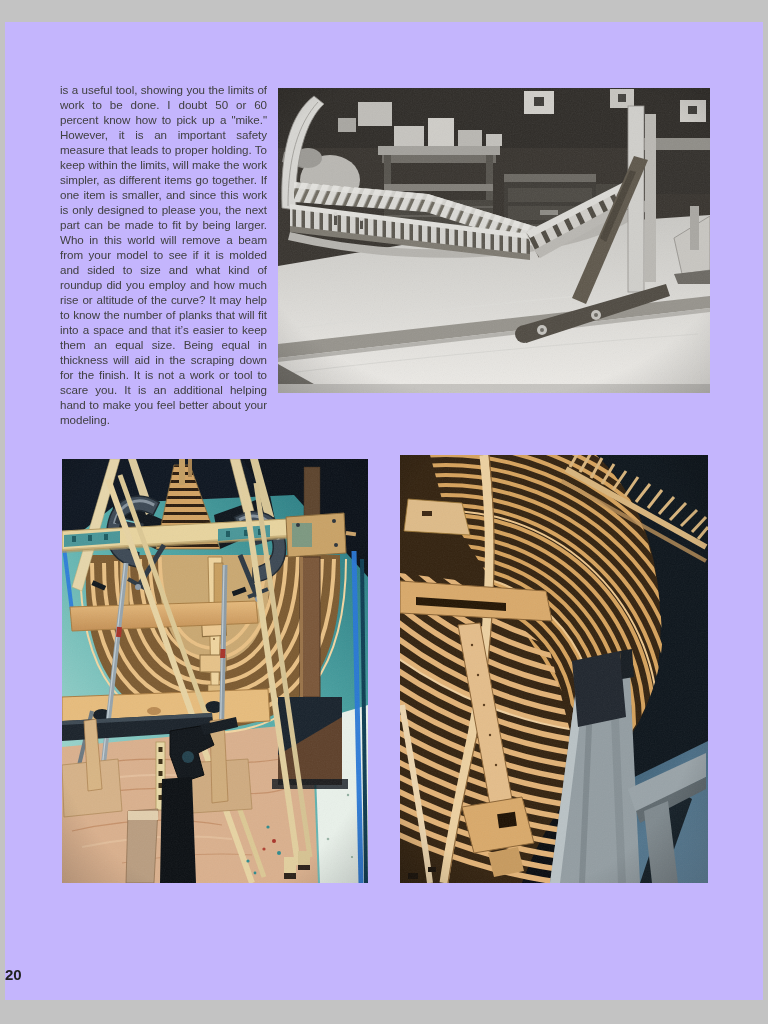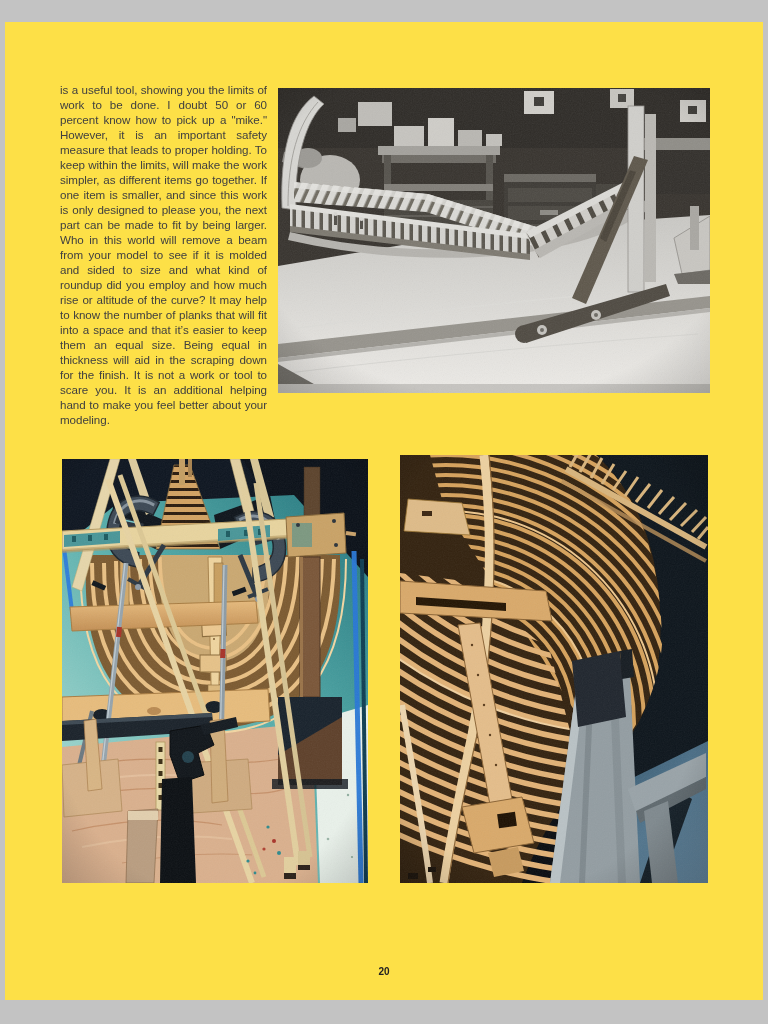--- a/index.html
+++ b/index.html
@@ -5,36 +5,36 @@
   html,body{margin:0;padding:0;}
   body{
     width:768px;height:1024px;
     background:#c3c3c3;
     position:relative;
     font-family:"Liberation Sans", sans-serif;
     overflow:hidden;
   }
   .page{
     position:absolute;left:5px;top:22px;width:758px;height:978px;
-    background:#fde047;
+    background:#c4b5fd;
   }
   .body-text{
     position:absolute;left:55px;top:60px;width:207px;
     font-size:11.6px;line-height:15px;color:#404040;
     text-align:justify;letter-spacing:-0.05px;
   }
   .body-text p{margin:0;}
   .photo{position:absolute;overflow:hidden;}
   .photo svg{display:block;}
   .photo-top{left:273px;top:66px;width:432px;height:305px;}
   .photo-bl{left:57px;top:437px;width:306px;height:424px;}
   .photo-br{left:395px;top:433px;width:308px;height:428px;}
   .page-number{
     position:absolute;left:0;top:944px;width:758px;
-    text-align:center;font-size:10px;font-weight:bold;color:#222222;
+    text-align:left;font-size:15px;font-weight:bold;color:#222222;
   }
 </style>
 </head>
 <body>
 
 <div class="page">
 
   <div class="body-text">
     <p>is a useful tool, showing you the limits of work to be done. I doubt 50 or 60 percent know how to pick up a "mike." However, it is an important safety measure that leads to proper holding. To keep within the limits, will make the work simpler, as different items go together. If one item is smaller, and since this work is only designed to please you, the next part can be made to fit by being larger. Who in this world will remove a beam from your model to see if it is molded and sided to size and what kind of roundup did you employ and how much rise or altitude of the curve? It may help to know the number of planks that will fit into a space and that it’s easier to keep them an equal size. Being equal in thickness will aid in the scraping down for the finish. It is not a work or tool to scare you. It is an additional helping hand to make you feel better about your modeling.</p>
   </div>

